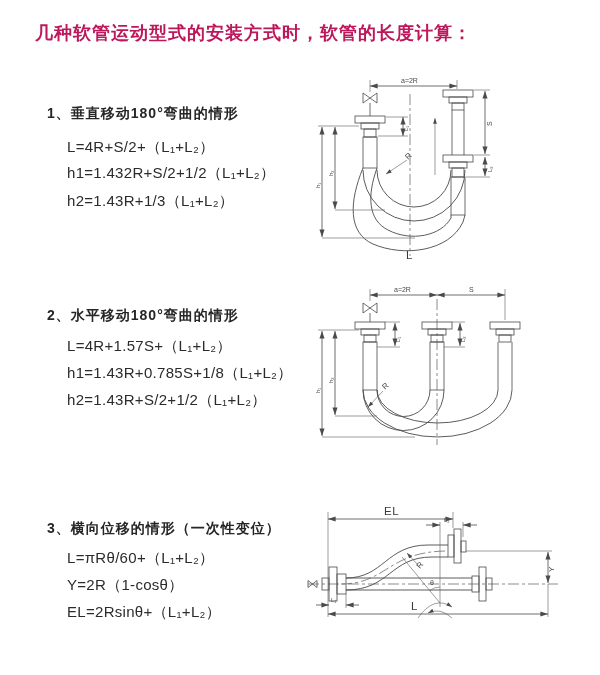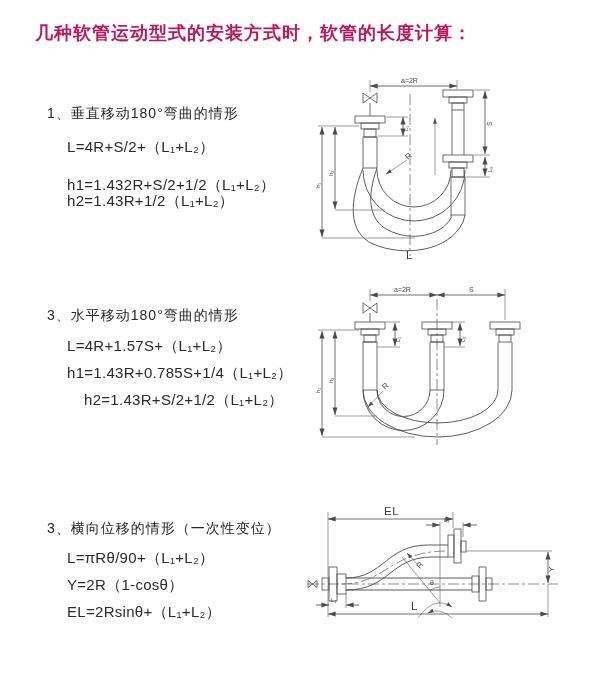--- a/index.html
+++ b/index.html
@@ -7,21 +7,21 @@
     width:600px;height:675px;position:relative;overflow:hidden;
     background:#ffffff;
     font-family:"Liberation Sans","DejaVu Sans",sans-serif;
     color:#1f1f1f;
   }
   .abs{position:absolute;}
   .doc-title{
     left:35px;top:21px;font-size:18px;font-weight:bold;letter-spacing:1px;color:#be185d;
   }
   .sec-heading{
-    left:47px;font-size:14px;font-weight:normal;letter-spacing:1px;color:#262626;
+    left:47px;font-size:14px;font-weight:bold;letter-spacing:1px;color:#262626;
   }
   .formula{
     left:67px;font-size:15px;font-weight:500;color:#2b2b2b;letter-spacing:0.3px;
   }
   .diagram{position:absolute;}
   svg{display:block;}
   svg text{font-family:"Liberation Sans","DejaVu Sans",sans-serif;fill:#4a4a4a;}
   .t6{font-size:6px;}
   .t7{font-size:7px;}
   .t8{font-size:8px;}
@@ -31,30 +31,30 @@
   .cl{stroke:#5a5a5a;stroke-width:0.7;fill:none;stroke-dasharray:11 3 3 3;}
   .hose{stroke:#4a4a4a;stroke-width:0.9;fill:none;}
 </style>
 </head>
 <body>
 
 <div class="abs doc-title">几种软管运动型式的安装方式时，软管的长度计算：</div>
 
 <div class="abs sec-heading" style="top:105px;">1、垂直移动180°弯曲的情形</div>
 <div class="abs formula" style="top:138px;text-align:center;">L=4R+S/2+（L₁+L₂）</div>
-<div class="abs formula" style="top:176px;">h1=1.432R+S/2+1/2（L₁+L₂）</div>
-<div class="abs formula" style="top:192px;">h2=1.43R+1/2（L₁+L₂）</div>
-
-<div class="abs sec-heading" style="top:307px;">3、水平移动180°弯曲的情形</div>
+<div class="abs formula" style="top:164px;">h1=1.432R+S/2+1/2（L₁+L₂）</div>
+<div class="abs formula" style="top:192px;">h2=1.43R+1/3（L₁+L₂）</div>
+
+<div class="abs sec-heading" style="top:307px;">2、水平移动180°弯曲的情形</div>
 <div class="abs formula" style="top:337px;">L=4R+1.57S+（L₁+L₂）</div>
-<div class="abs formula" style="top:364px;">h1=1.43R+0.785S+1/4（L₁+L₂）</div>
-<div class="abs formula" style="top:391px;margin-left:17px;">h2=1.43R+S/2+1/2（L₁+L₂）</div>
+<div class="abs formula" style="top:364px;">h1=1.43R+0.785S+1/8（L₁+L₂）</div>
+<div class="abs formula" style="top:391px;">h2=1.43R+S/2+1/2（L₁+L₂）</div>
 
 <div class="abs sec-heading" style="top:520px;text-align:right;">3、横向位移的情形（一次性变位）</div>
-<div class="abs formula" style="top:549px;">L=πRθ/90+（L₁+L₂）</div>
+<div class="abs formula" style="top:549px;">L=πRθ/60+（L₁+L₂）</div>
 <div class="abs formula" style="top:576px;">Y=2R（1-cosθ）</div>
 <div class="abs formula" style="top:603px;">EL=2Rsinθ+（L₁+L₂）</div>
 
 <div class="diagram" style="left:315px;top:70px;">
 <svg width="285" height="195" viewBox="0 0 285 195">
   <defs>
     <marker id="ar1" viewBox="0 0 10 8" refX="9.5" refY="4" markerWidth="10" markerHeight="8" orient="auto-start-reverse">
       <path d="M0,0.8 L9.5,4 L0,7.2 Z" fill="#4a4a4a"></path>
     </marker>
     <pattern id="hz1" width="3.5" height="3.5" patternUnits="userSpaceOnUse">

